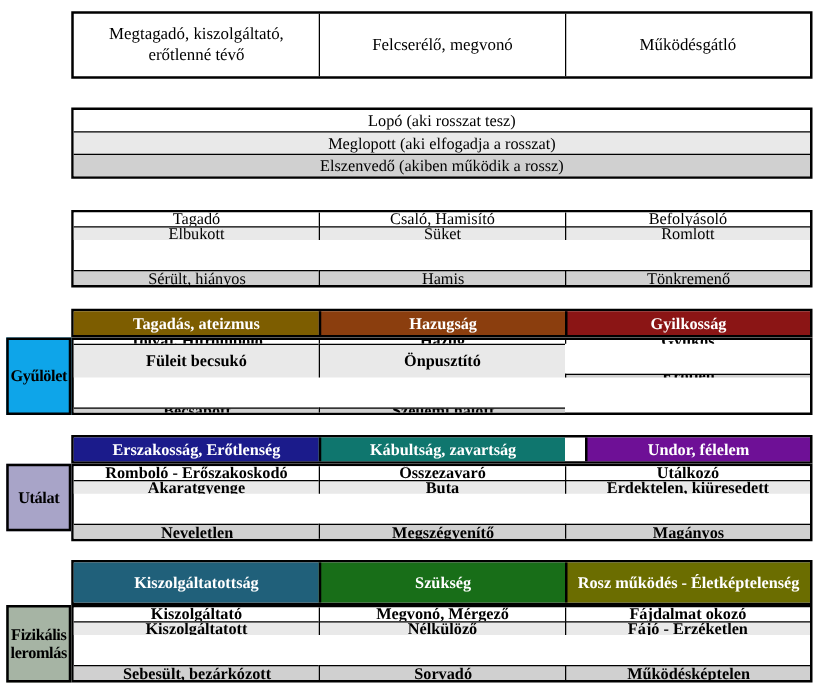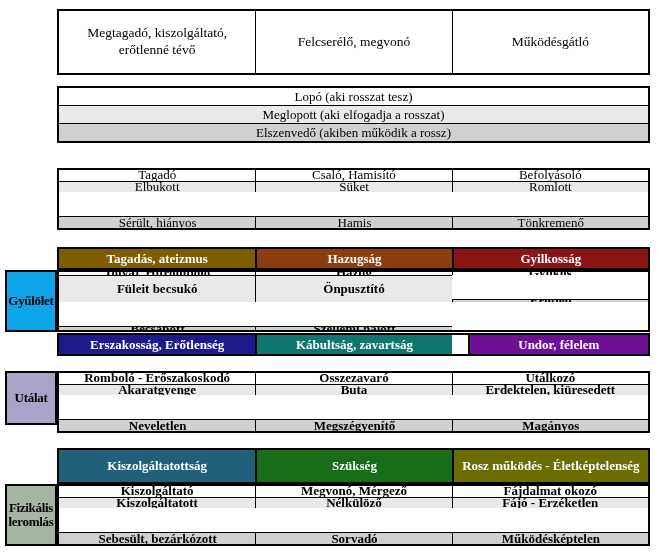--- a/index.html
+++ b/index.html
@@ -19,37 +19,37 @@
   }
   .g3>div:not(:nth-child(3n+1)){border-left:1px solid #000;}
   .g3>div:nth-child(n+4){border-top:1px solid #000;}
   .g1>div+div{border-top:1px solid #000;}
   .r0{background:#ffffff;}
   .r1{background:#e9e9e9;}
   .r2{background:#d0d0d0;}
   .al{justify-content:flex-start;}
   .ar{justify-content:flex-end;padding-right:2px !important;margin-top:24px;}
   .bold>div{font-weight:bold;}
-  .t1{top:9px;height:66px;}
+  .t1{top:9px;height:54px;}
   .t1>div{white-space:normal;text-align:center;line-height:1.25;font-size:13.5px;}
   .t2{top:86px;height:57px;}
   .t3{top:168px;height:62px;}
   .hdr{
     position:absolute;left:57px;width:593px;box-sizing:border-box;
     border:2px solid #000;display:grid;grid-template-columns:1fr 1fr 1fr;
   }
   .hdr>div{
     box-sizing:border-box;display:flex;align-items:center;justify-content:center;
     font-weight:bold;color:#fff;font-size:13px;text-align:left;line-height:1.2;
     padding:0 2px;white-space:normal;
   }
   .hdr>div:not(:first-child){border-left:2px solid #000;}
   .h4{top:247px;height:23px;}
   .b4{top:270px;height:62px;}
-  .h5{top:333px;height:23px;}
+  .h5{top:348px;height:23px;}
   .b5{top:371px;height:62px;}
   .h6{top:448px;height:36px;}
   .b6{top:484px;height:62px;text-align:center;}
   .lbl{
     position:absolute;left:5px;width:52px;box-sizing:border-box;
     border:2px solid #000;display:flex;align-items:center;justify-content:center;
     font-weight:bold;font-size:13px;text-align:center;line-height:1.1;
     letter-spacing:-0.3px;overflow:hidden;
   }
   .l4{top:270px;height:62px;}

